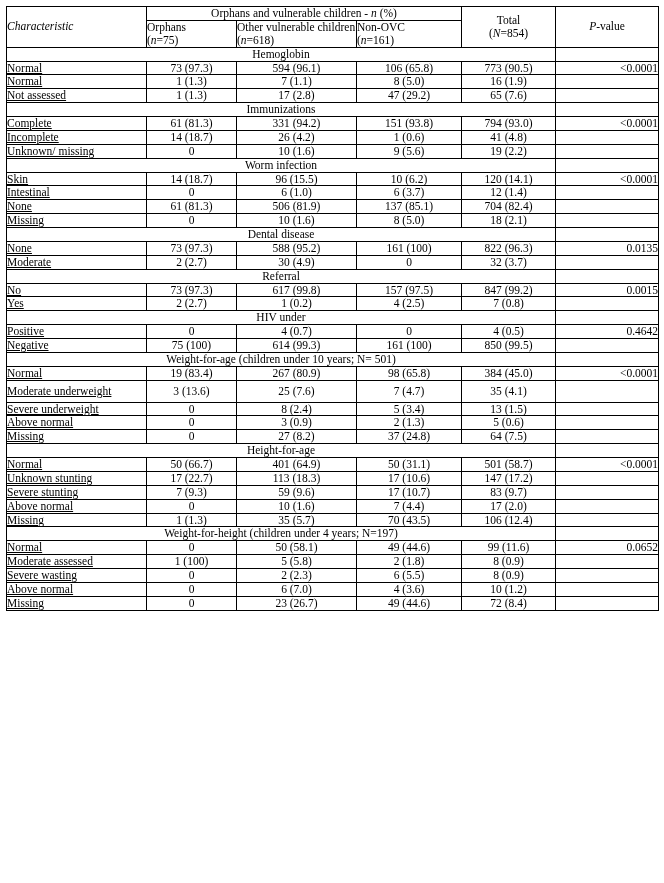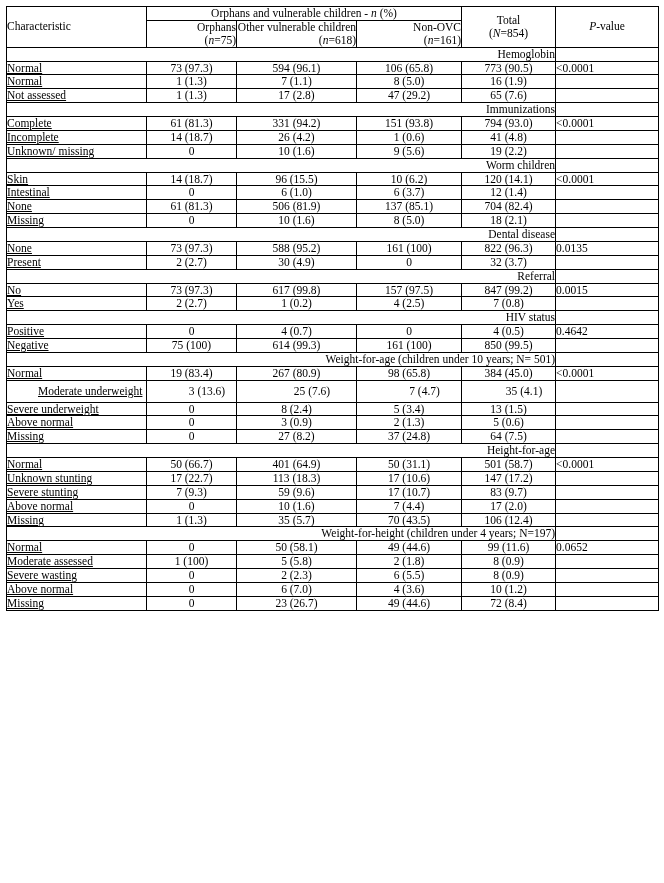--- a/index.html
+++ b/index.html
@@ -33,49 +33,49 @@
     line-height: 1.12;
   }
   
   .hdr {
     text-align: center;
     padding: 3px 2px;
   }
   .hdr-left {
     text-align: left;
     padding: 3px 0 3px 4px;
+    font-style: italic;
   }
   .sub {
-    text-align: right;
+    text-align: left;
     padding: 3px 2px;
     margin-left: 24px;
   }
   
   .section td {
-    text-align: right;
+    text-align: center;
     padding: 2px 0 2px 4px;
   }
   
   .lbl {
     text-align: left;
     padding: 3px 0 3px 14px;
     text-decoration: underline;
   }
   .num {
     text-align: center;
     padding: 3px 2px;
   }
   .pval {
-    text-align: left;
+    text-align: right;
     padding: 3px 2px;
   }
   .tall .lbl, .tall .num, .tall .pval {
     padding-top: 4px;
     padding-bottom: 4px;
-    padding-left: 31px;
   }
   .ital { font-style: italic; }
 </style>
 </head>
 <body>
 
 <div class="page">
   <table class="main">
     <colgroup>
       <col style="width:140px">
@@ -165,21 +165,21 @@
         </tr>
         <tr>
           <td class="lbl">Unknown/ missing</td>
           <td class="num">0</td>
           <td class="num">10 (1.6)</td>
           <td class="num">9 (5.6)</td>
           <td class="num">19 (2.2)</td>
           <td class="pval">&nbsp;</td>
         </tr>
         <tr class="section">
-          <td colspan="5">Worm children</td>
+          <td colspan="5">Worm infection</td>
           <td>&nbsp;</td>
         </tr>
         <tr>
           <td class="lbl">Skin</td>
           <td class="num">14 (18.7)</td>
           <td class="num">96 (15.5)</td>
           <td class="num">10 (6.2)</td>
           <td class="num">120 (14.1)</td>
           <td class="pval">&lt;0.0001</td>
         </tr>
@@ -213,21 +213,21 @@
         </tr>
         <tr>
           <td class="lbl">None</td>
           <td class="num">73 (97.3)</td>
           <td class="num">588 (95.2)</td>
           <td class="num">161 (100)</td>
           <td class="num">822 (96.3)</td>
           <td class="pval">0.0135</td>
         </tr>
         <tr>
-          <td class="lbl">Present</td>
+          <td class="lbl">Moderate</td>
           <td class="num">2 (2.7)</td>
           <td class="num">30 (4.9)</td>
           <td class="num">0</td>
           <td class="num">32 (3.7)</td>
           <td class="pval">&nbsp;</td>
         </tr>
         <tr class="section">
           <td colspan="5">Referral</td>
           <td>&nbsp;</td>
         </tr>
@@ -241,21 +241,21 @@
         </tr>
         <tr>
           <td class="lbl">Yes</td>
           <td class="num">2 (2.7)</td>
           <td class="num">1 (0.2)</td>
           <td class="num">4 (2.5)</td>
           <td class="num">7 (0.8)</td>
           <td class="pval">&nbsp;</td>
         </tr>
         <tr class="section">
-          <td colspan="5">HIV status</td>
+          <td colspan="5">HIV under</td>
           <td>&nbsp;</td>
         </tr>
         <tr>
           <td class="lbl">Positive</td>
           <td class="num">0</td>
           <td class="num">4 (0.7)</td>
           <td class="num">0</td>
           <td class="num">4 (0.5)</td>
           <td class="pval">0.4642</td>
         </tr>

